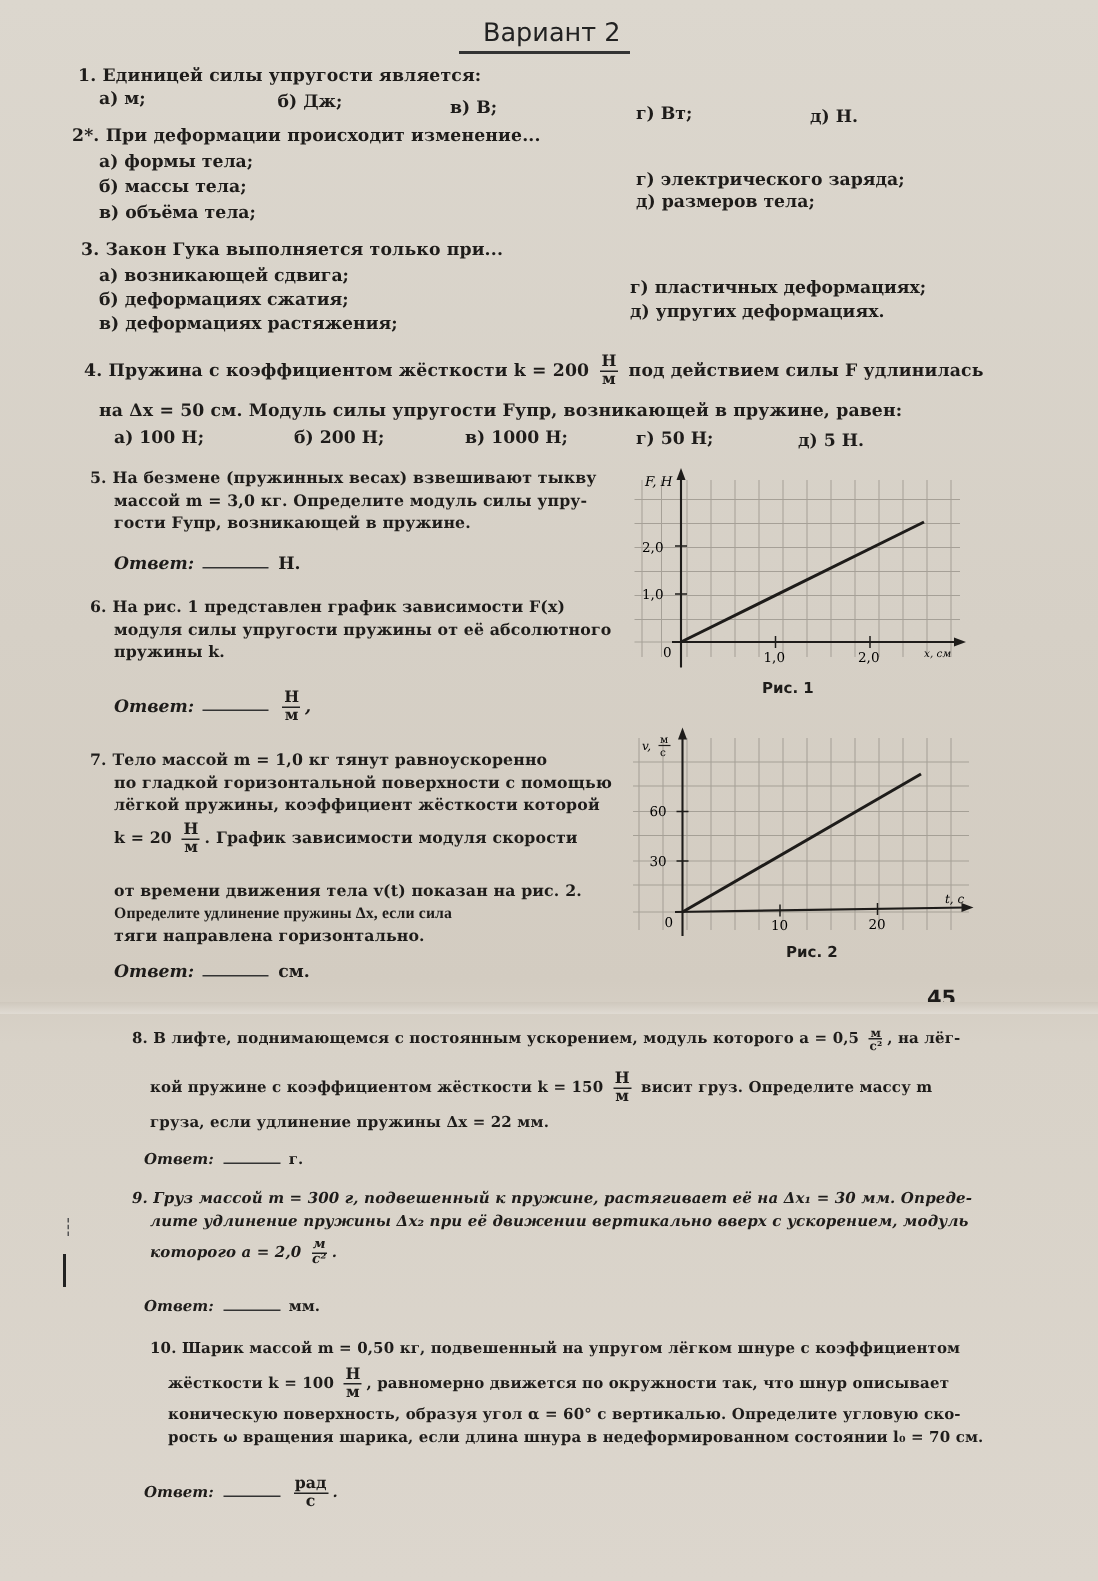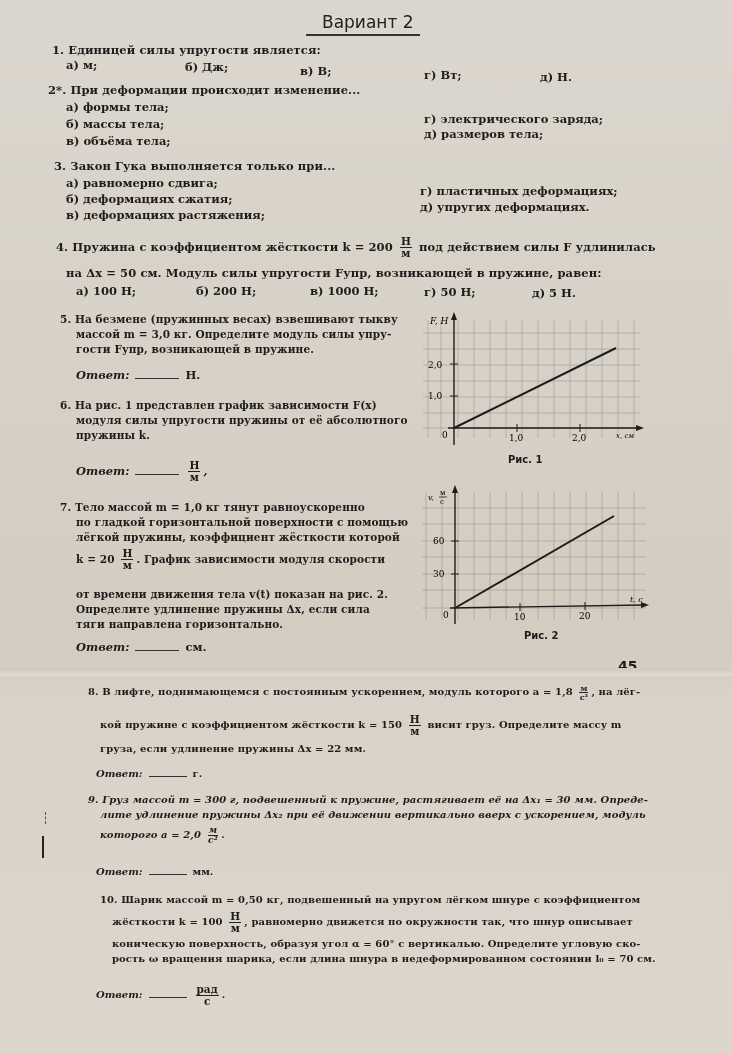--- a/index.html
+++ b/index.html
@@ -60,21 +60,21 @@
   <div class="opt" style="left:66px;top:100px;">а) формы тела;</div>
   <div class="opt" style="left:66px;top:117px;">б) массы тела;</div>
   <div class="opt" style="left:66px;top:134px;">в) объёма тела;</div>
   <div class="opt" style="left:424px;top:112px;">г) электрического заряда;</div>
   <div class="opt" style="left:424px;top:127px;">д) размеров тела;</div>
 
   <div class="q" style="left:54px;top:158px;text-align:center;">
     <span>3.</span>
     <span>Закон Гука выполняется только при...</span>
   </div>
-  <div class="opt" style="left:66px;top:176px;">а) равномерно сдвига;</div>
+  <div class="opt" style="left:66px;top:176px;">а) возникающей сдвига;</div>
   <div class="opt" style="left:66px;top:192px;">б) деформациях сжатия;</div>
   <div class="opt" style="left:66px;top:208px;">в) деформациях растяжения;</div>
   <div class="opt" style="left:420px;top:184px;">г) пластичных деформациях;</div>
   <div class="opt" style="left:420px;top:200px;">д) упругих деформациях.</div>
 
   <div class="q" style="left:56px;top:236px;white-space:nowrap;">
     <span>4.</span>
     <span>Пружина с коэффициентом жёсткости k = 200</span>
     <span class="frac"><span class="num">Н</span><span class="den">м</span></span>
     <span>под действием силы F удлинилась</span>
@@ -106,21 +106,21 @@
 
   <div class="q small" style="left:60px;top:500px;width:352px;">
     <div style="white-space:nowrap;"><span>7.</span> <span>Тело массой m = 1,0 кг тянут равноускоренно</span></div>
     <div style="padding-left:16px;white-space:nowrap;">по гладкой горизонтальной поверхности с помощью</div>
     <div style="padding-left:16px;white-space:nowrap;">лёгкой пружины, коэффициент жёсткости которой</div>
     <div style="padding-left:16px;white-space:nowrap;margin:3px 0;">
       <span>k = 20</span>
       <span class="frac"><span class="num">Н</span><span class="den">м</span></span><span>. График зависимости модуля скорости</span>
     </div>
     <div style="padding-left:16px;white-space:nowrap;margin-top:16px;">от времени движения тела v(t) показан на рис. 2.</div>
-    <div style="padding-left:16px;white-space:nowrap;">Определите удлинение пружины Δx, если сила</div>
+    <div style="padding-left:16px;white-space:nowrap;font-family:Liberation Serif, serif;">Определите удлинение пружины Δx, если сила</div>
     <div style="padding-left:16px;white-space:nowrap;">тяги направлена горизонтально.</div>
   </div>
   <div class="ans" style="left:76px;top:640px;">
     <span>Ответ:</span><span class="blank"></span><span class="unit">см.</span>
   </div>
 
   <svg class="chart" style="left:418px;top:310px;" width="226" height="140" viewBox="0 0 226 140">
     <g stroke="#9a958c" stroke-width="0.7" opacity="0.8">
       <line x1="10" y1="10" x2="10" y2="128"></line>
         <line x1="23" y1="10" x2="23" y2="128"></line>
@@ -207,21 +207,21 @@
     <text x="161" y="135" font-size="9" font-family="DejaVu Serif, serif">20</text>
     <text x="212" y="118" font-size="8" font-style="italic" font-family="DejaVu Serif, serif">t, c</text>
   </svg>
   <div class="caption" style="left:524px;top:630px;">Рис. 2</div>
 
   <div class="pagenum">45</div>
   <div class="fold"></div>
 
   <div class="q small" style="left:88px;top:684px;white-space:nowrap;font-size:10px;">
     <div>
-      <span>8.</span> <span>В лифте, поднимающемся с постоянным ускорением, модуль которого a = 1,8</span>
+      <span>8.</span> <span>В лифте, поднимающемся с постоянным ускорением, модуль которого a = 0,5</span>
       <span class="frac" style="font-size:8px;line-height:8px;"><span class="num">м</span><span class="den">с²</span></span><span>, на лёг-</span>
     </div>
     <div style="padding-left:12px;margin-top:13px;">
       <span>кой пружине с коэффициентом жёсткости k = 150</span>
       <span class="frac"><span class="num">Н</span><span class="den">м</span></span>
       <span>висит груз. Определите массу m</span>
     </div>
     <div style="padding-left:12px;margin-top:4px;">груза, если удлинение пружины Δx = 22 мм.</div>
   </div>
   <div class="ans" style="left:96px;top:768px;font-size:10px;">

